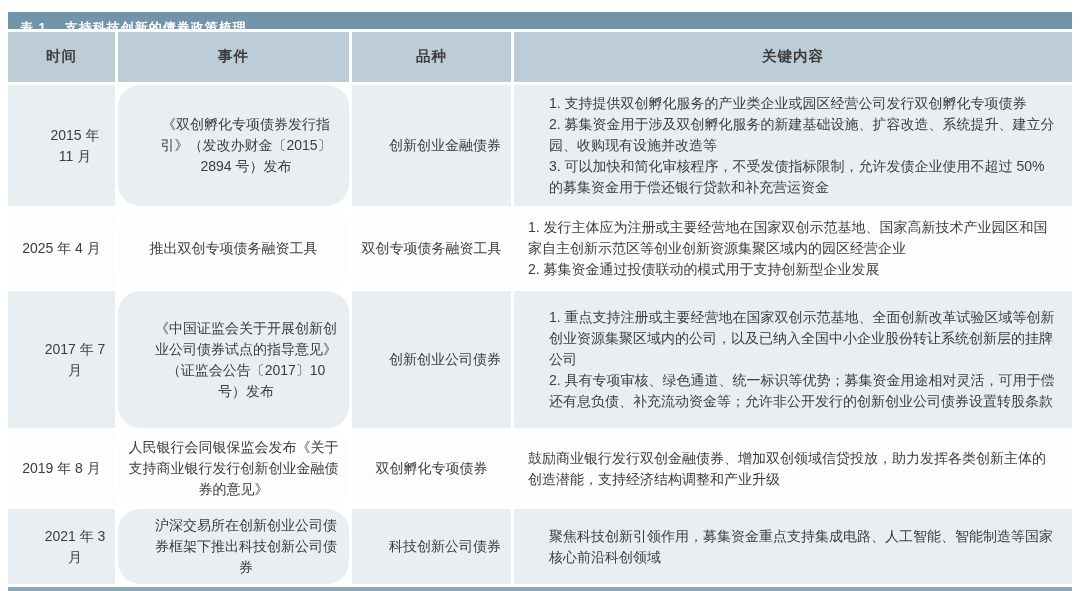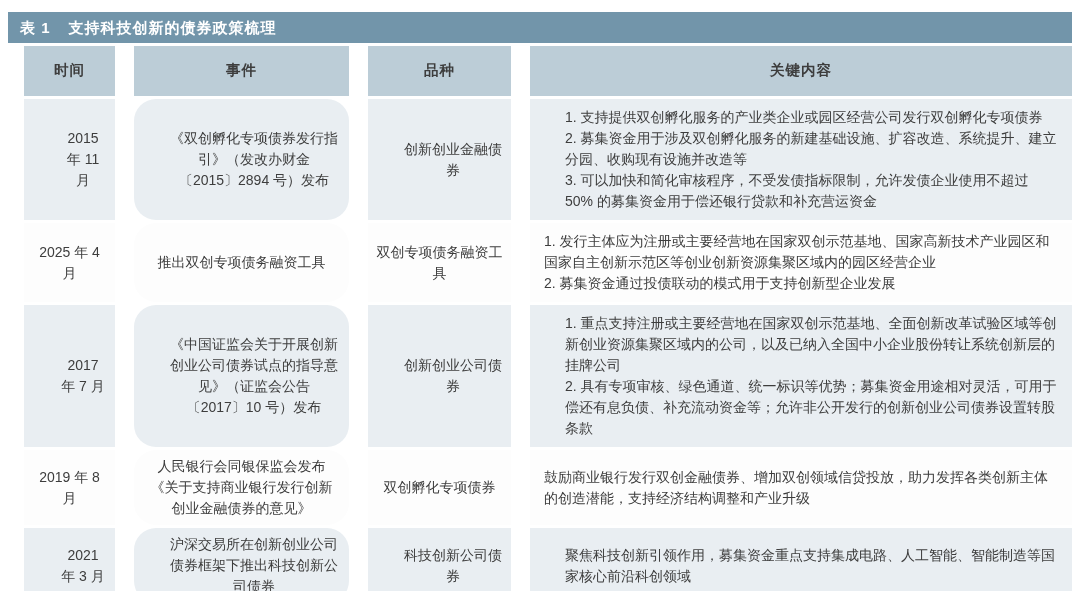--- a/index.html
+++ b/index.html
@@ -15,43 +15,42 @@
   html,body{width:1080px;height:591px;overflow:hidden;}
   body{
     background:#ffffff;
     font-family:"Liberation Sans","DejaVu Sans",sans-serif;
     color:var(--text-color);
   }
   .page{padding:12px 8px 0 8px;width:1080px;}
   .title-bar{
     background:var(--title-bar-bg);
     color:var(--title-text-color);
-    height:31px;
+    height:17px;
     line-height:31px;
     padding-left:12px;
-    font-size:15px;
+    font-size:13px;
     font-weight:bold;
     margin-bottom:3px;
     letter-spacing:1px;
   }
   .title-bar .tag{margin-right:18px;}
   .grid-row{
     display:grid;
     grid-template-columns:107px 231px 159px 1fr;
     column-gap:3px;
     margin-bottom:3px;
   }
   .cell{
     display:flex;
     flex-direction:column;
     justify-content:center;
     font-size:14px;
     line-height:1.5;
     padding:6px 8px;
-    margin-left:16px;
   }
   .header-row .cell{
     background:var(--header-bg);
     font-weight:bold;
     align-items:center;
     height:50px;
     font-size:14.5px;
     letter-spacing:1px;
   }
   .body-row.alt .cell{background:var(--row-alt-bg);padding-left:35px;}

